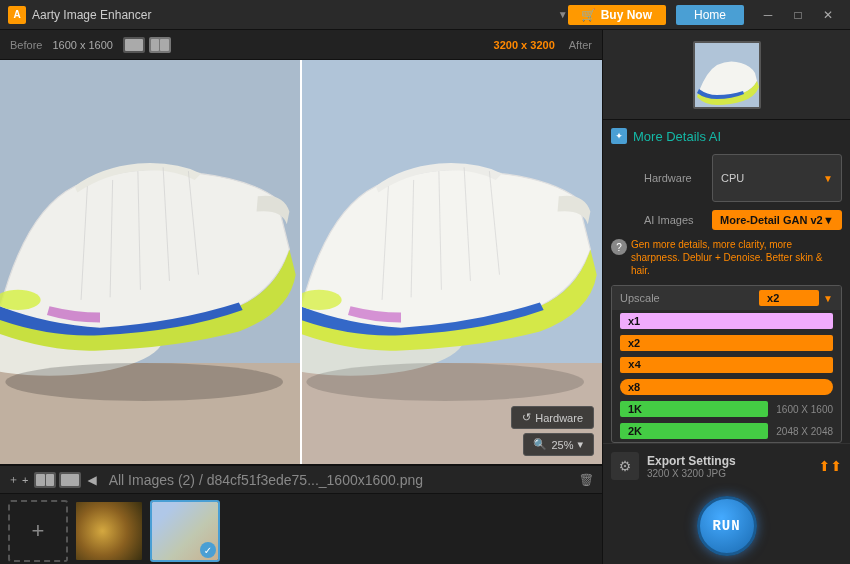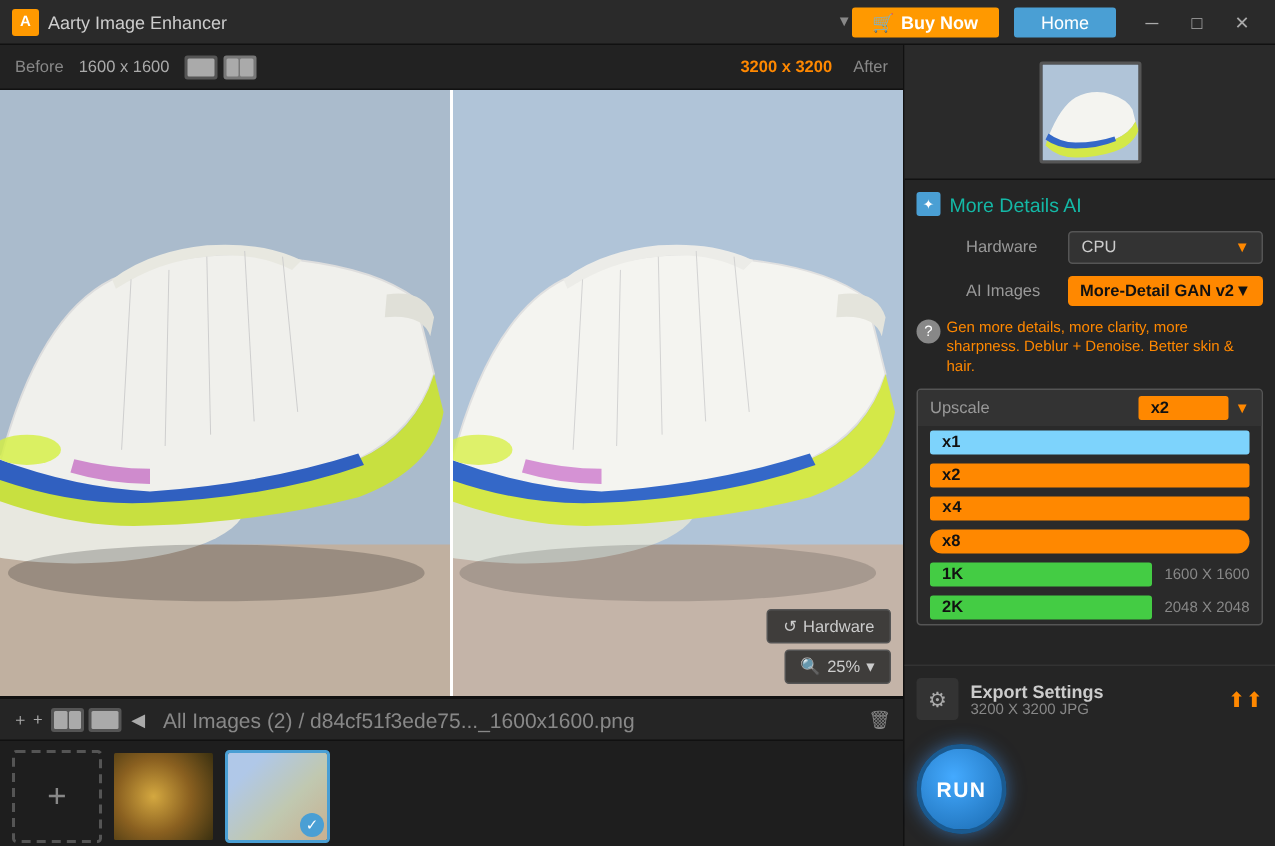--- a/index.html
+++ b/index.html
@@ -56,54 +56,54 @@
     .thumb-box { width: 68px; height: 68px; background: linear-gradient(135deg, #b0c8e8, #a8bcd0, #c8c0b8); border: 2px solid #555; border-radius: 2px; position: relative; overflow: hidden; }
 
     
     .settings-area { flex: 1; overflow-y: auto; padding: 8px; }
     .section-title { display: flex; align-items: center; gap: 6px; margin-bottom: 10px; }
     .section-icon { width: 16px; height: 16px; background: #4a9fd4; border-radius: 2px; display: flex; align-items: center; justify-content: center; font-size: 9px; color: #fff; }
     .section-label { font-size: 13px; color: #14b8a6; font-weight: 400; }
 
     .setting-row { display: flex; align-items: center; margin-bottom: 8px; gap: 6px; }
     .setting-label { width: 62px; font-size: 11px; color: #999; flex-shrink: 0; margin-left: 33px; }
-    .setting-select { flex: 1; background: #333; border: 1px solid #555; color: #ccc; padding: 4px 8px; border-radius: 3px; font-size: 11px; display: flex; align-items: center; justify-content: space-between; cursor: pointer; }
+    .setting-select { flex: 1; background: #333; border: 1px solid #555; color: #ccc; padding: 17px 8px; border-radius: 3px; font-size: 11px; display: flex; align-items: center; justify-content: space-between; cursor: pointer; }
     .select-arrow { color: #f80; font-size: 10px; }
 
     .ai-model-btn { flex: 1; background: #f80; border: none; color: #111; padding: 4px 8px; border-radius: 3px; font-size: 11px; font-weight: bold; cursor: pointer; display: flex; align-items: center; justify-content: space-between; }
 
     .hint-row { display: flex; align-items: flex-start; gap: 4px; margin-bottom: 8px; }
     .hint-icon { width: 16px; height: 16px; background: #888; border-radius: 50%; display: flex; align-items: center; justify-content: center; font-size: 10px; color: #fff; flex-shrink: 0; margin-top: 1px; }
     .hint-text { font-size: 10px; color: #f80; line-height: 1.3; }
 
     
     .upscale-dropdown { background: #2a2a2a; border: 1px solid #555; border-radius: 3px; overflow: hidden; margin-bottom: 8px; }
     .upscale-header { display: flex; align-items: center; justify-content: space-between; padding: 4px 8px; background: #333; }
     .upscale-label-left { font-size: 11px; color: #999; }
     .upscale-option { display: flex; align-items: center; padding: 3px 8px; cursor: pointer; }
     .upscale-bar { flex: 1; height: 16px; border-radius: 2px; display: flex; align-items: center; padding-left: 8px; font-size: 11px; font-weight: bold; color: #111; }
     .upscale-bar.x2-top { background: #f80; }
-    .upscale-bar.x1 { background: #7dd3fc; }
+    .upscale-bar.x1 { background: #f0abfc; }
     .upscale-bar.x2 { background: #f80; }
     .upscale-bar.x4 { background: #f80; font-family: Liberation Mono, monospace; }
     .upscale-bar.x8 { background: #f80; }
     .upscale-bar.k1 { background: #4c4; }
     .upscale-bar.k2 { background: #4c4; }
     .upscale-size { font-size: 10px; color: #888; margin-left: 8px; white-space: nowrap; }
 
     
     .export-section { padding: 8px; border-top: 1px solid #333; display: flex; align-items: center; gap: 8px; }
     .export-icon { width: 28px; height: 28px; background: #333; border-radius: 3px; display: flex; align-items: center; justify-content: center; font-size: 14px; color: #aaa; }
     .export-info { flex: 1; }
     .export-title { font-size: 12px; color: #ccc; font-weight: 600; }
     .export-details { font-size: 10px; color: #888; }
     .export-expand { color: #f80; font-size: 14px; cursor: pointer; }
 
     
-    .run-area { padding: 8px; display: flex; justify-content: flex-start; }
+    .run-area { padding: 8px; display: flex; justify-content: center; font-family: Liberation Mono, monospace; }
     .run-btn { width: 60px; height: 60px; background: radial-gradient(circle at 40% 35%, #4af, #1a6ab0); border-radius: 50%; display: flex; align-items: center; justify-content: center; font-size: 14px; font-weight: bold; color: #fff; cursor: pointer; box-shadow: 0 0 12px rgba(74,160,255,0.5); border: 3px solid #1a5a90; letter-spacing: 1px; }
 
     
     .view-icons { display: flex; gap: 4px; }
     .view-icon { width: 22px; height: 16px; background: #555; border-radius: 2px; display: flex; gap: 1px; overflow: hidden; align-items: stretch; padding: 2px; cursor: pointer; }
     .view-icon.active { background: #777; }
     .vi-half { flex: 1; background: #aaa; border-radius: 1px; }
 
     
     .ft1-bg { background: radial-gradient(circle at 40% 50%, #d4a840, #8a6020, #3a3010); }

